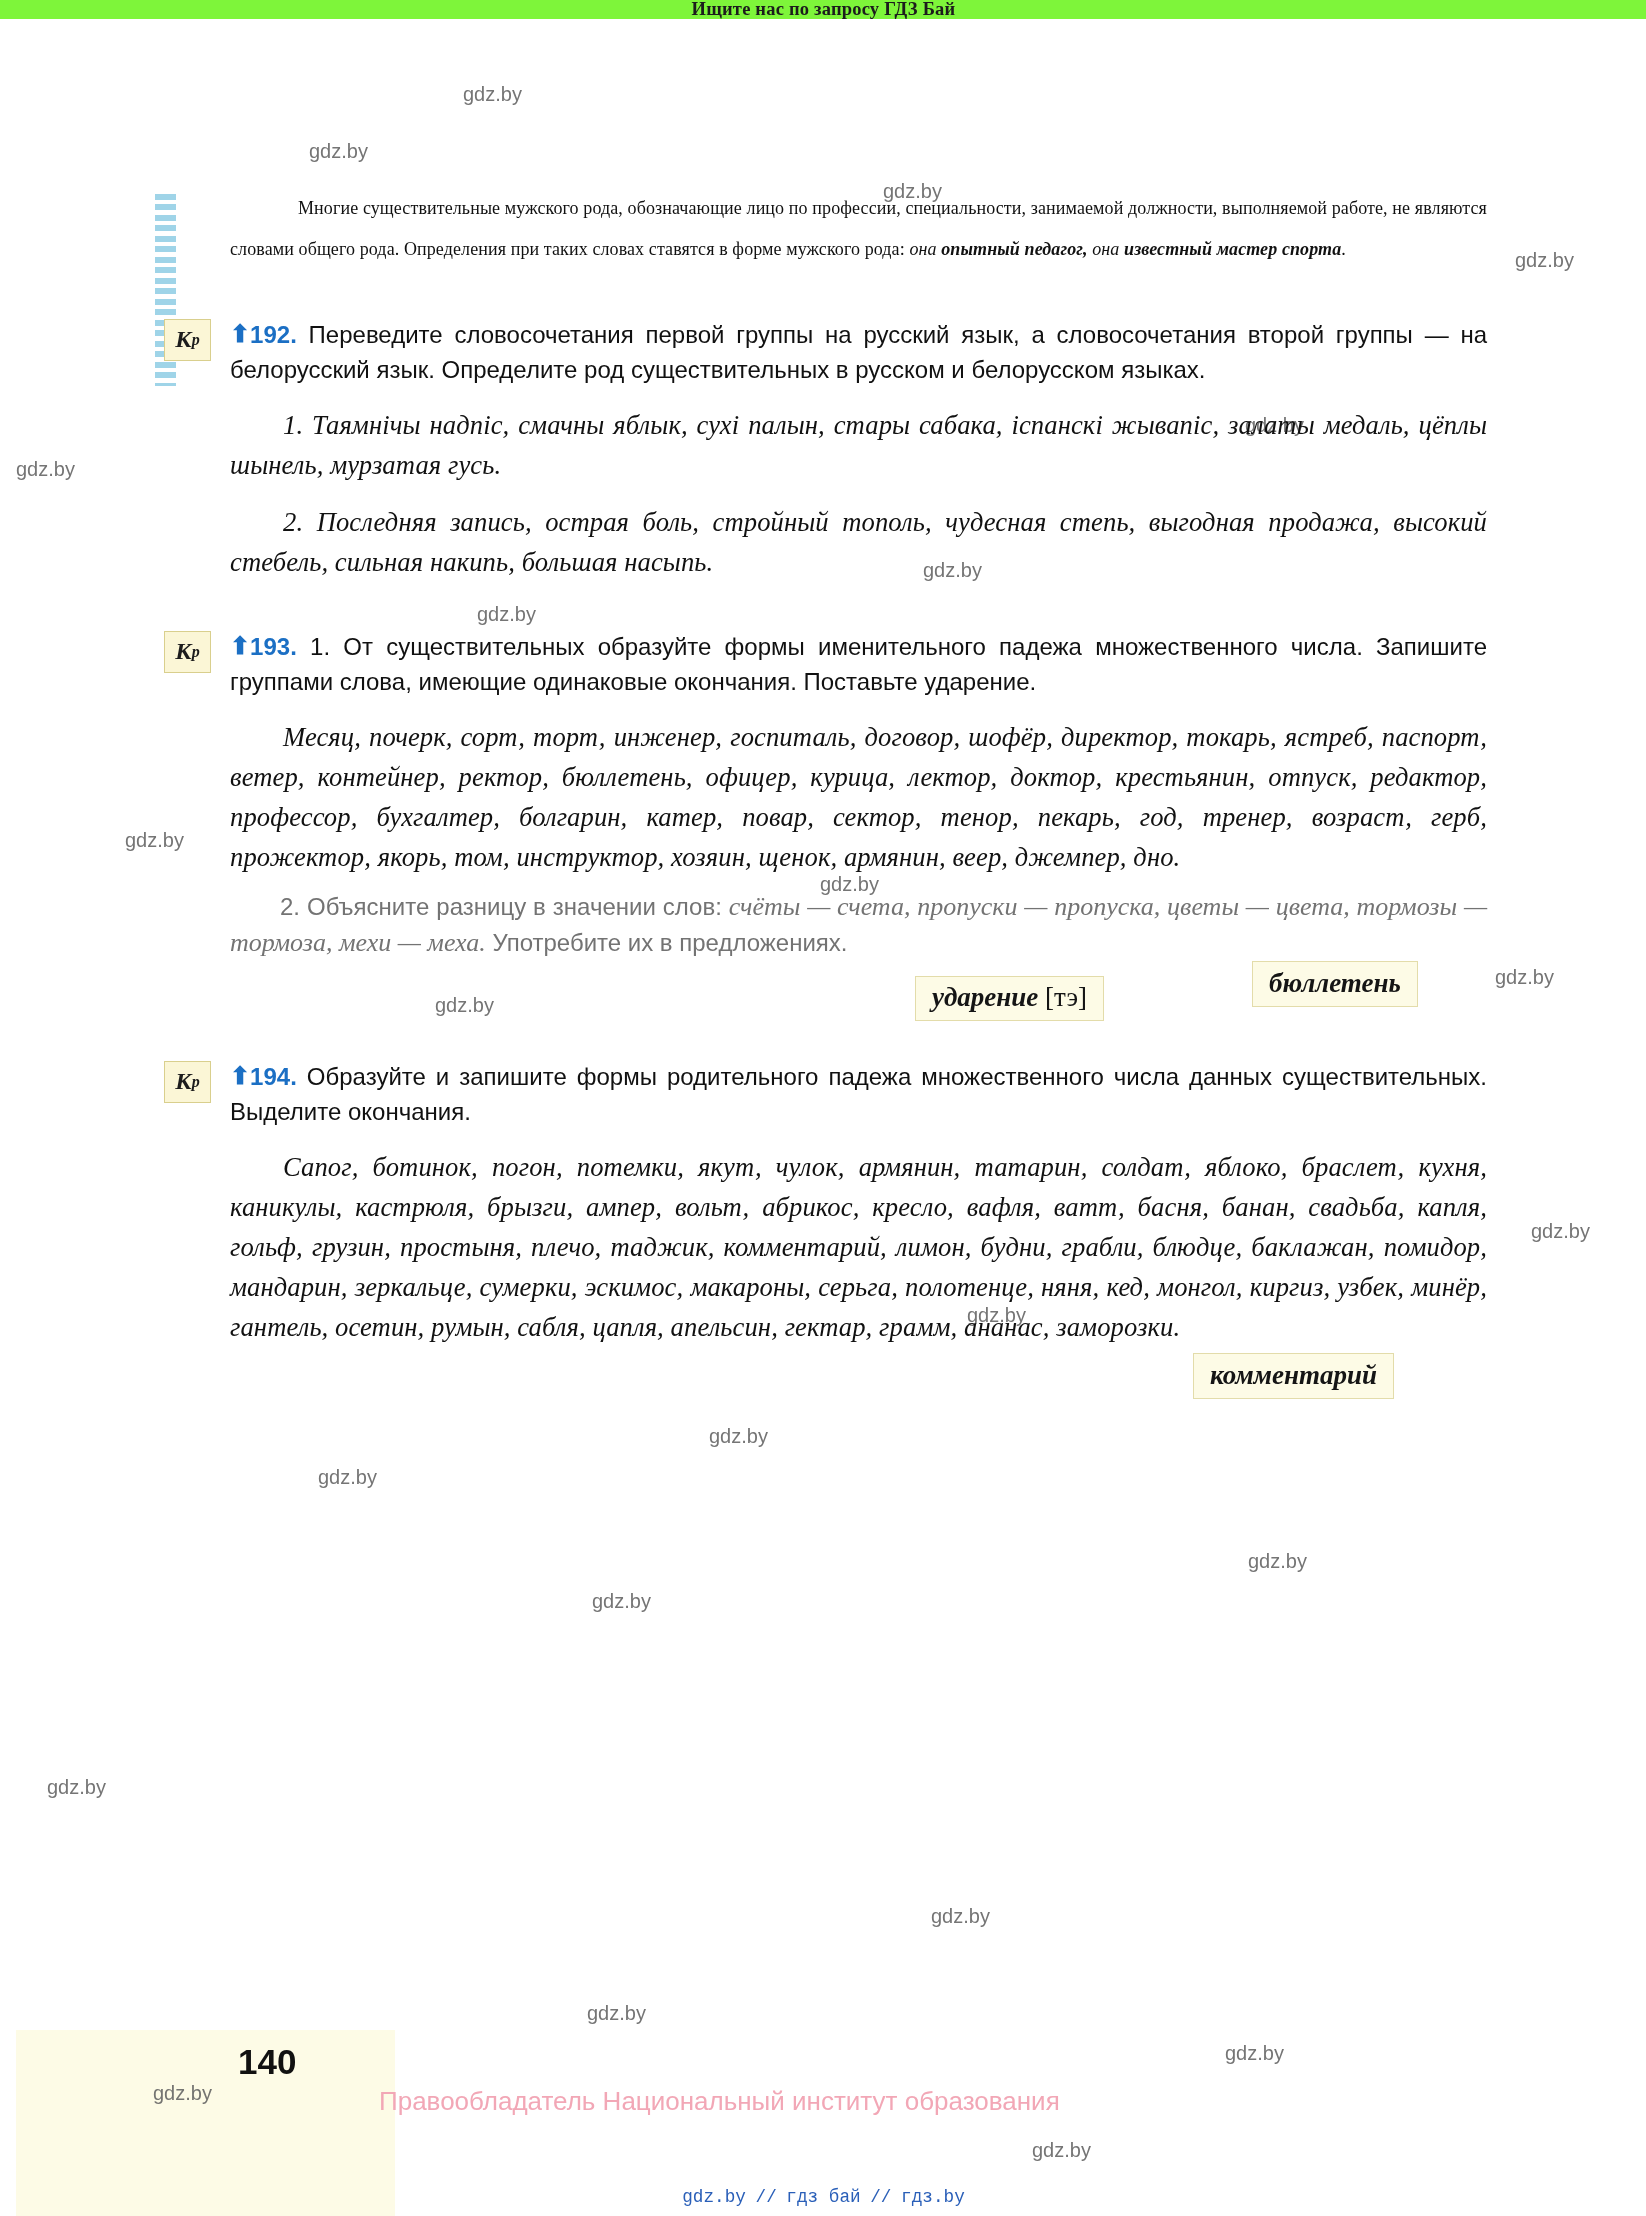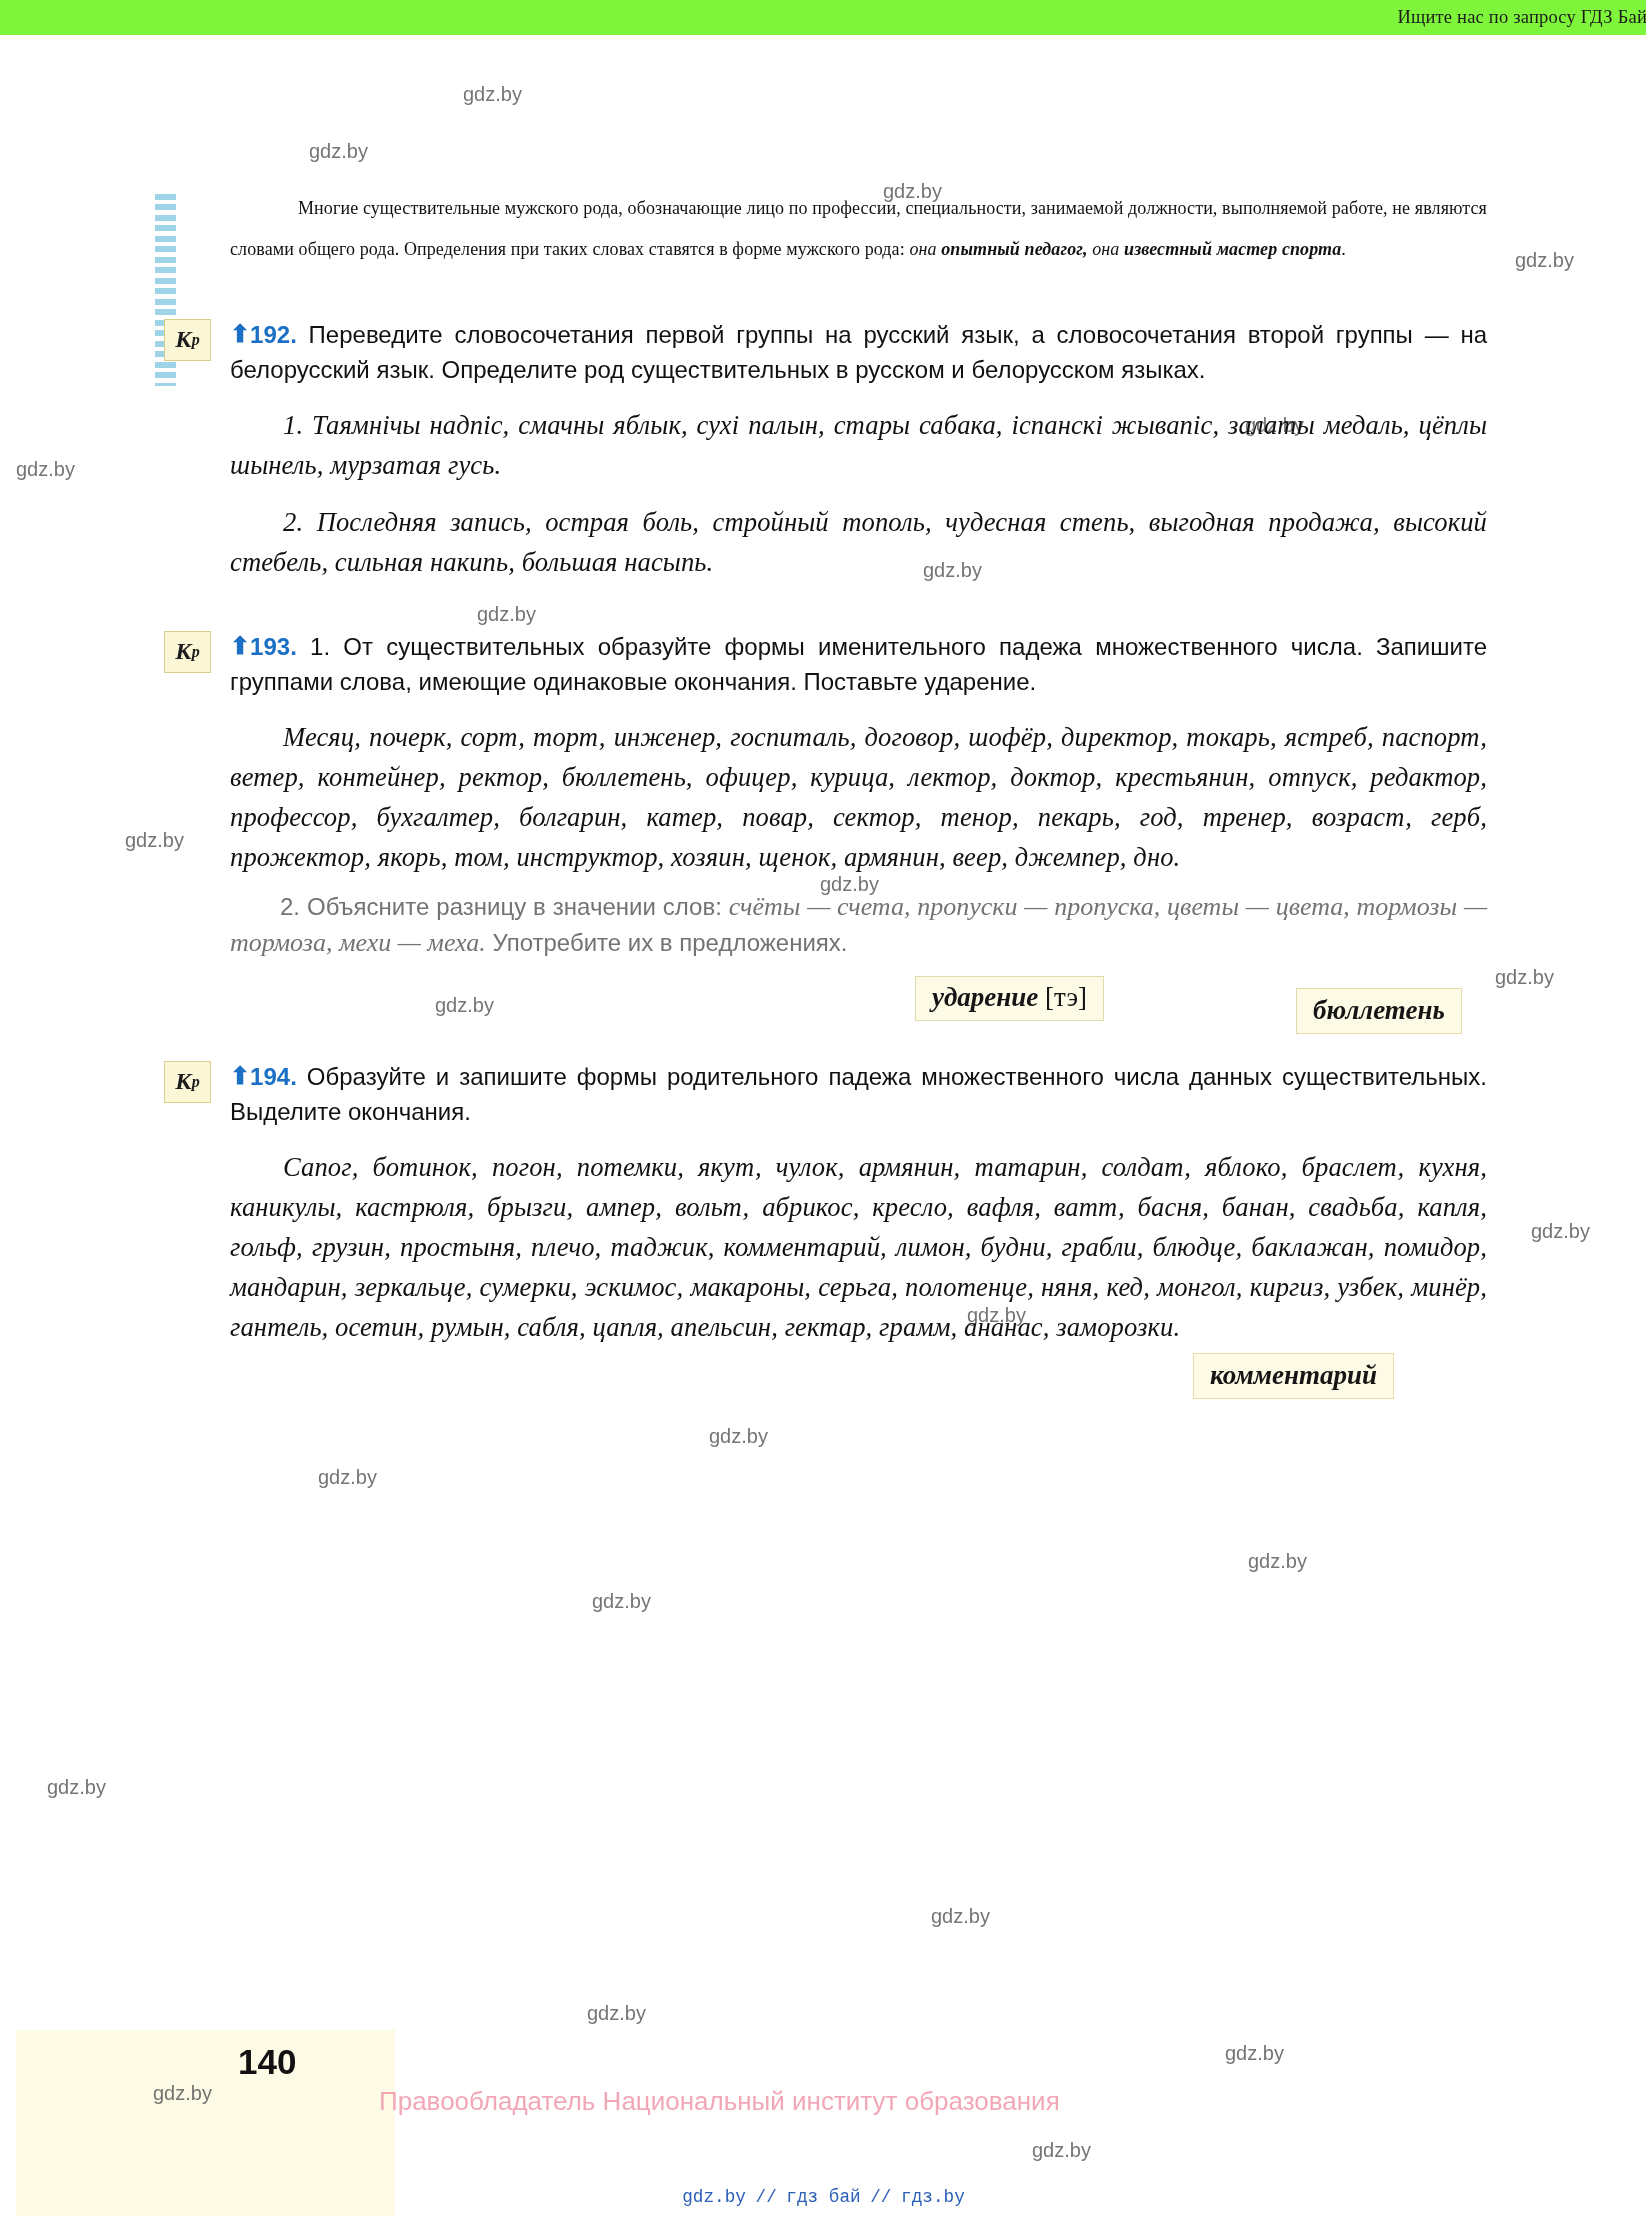--- a/index.html
+++ b/index.html
@@ -14,25 +14,26 @@
     position: relative;
     overflow: hidden;
   }
 
   
   .top-banner {
     position: absolute;
     top: 0;
     left: 0;
     width: 1647px;
-    height: 35px;
+    height: 19px;
     background: #7ef53a;
     display: flex;
     align-items: center;
-    justify-content: flex-end;
+    justify-content: center;
+    font-weight: bold;
   }
   .top-banner span {
     font-family: "Liberation Serif", serif;
     font-size: 18.5px;
     color: #1c1c1c;
     letter-spacing: 0.2px;
   }
 
   
   .page {
@@ -296,21 +297,21 @@
       <p class="body-text">Месяц, почерк, сорт, торт, инженер, госпиталь, договор, шофёр, директор, токарь, ястреб, паспорт, ветер, контейнер, ректор, бюллетень, офицер, курица, лектор, доктор, крестьянин, отпуск, редактор, профессор, бухгалтер, болгарин, катер, повар, сектор, тенор, пекарь, год, тренер, возраст, герб, прожектор, якорь, том, инструктор, хозяин, щенок, армянин, веер, джемпер, дно.</p>
       <p class="task-sub">
         <span>2. Объясните разницу в значении слов: </span><i>счёты — счета, пропуски — пропуска, цветы — цвета, тормозы — тормоза, мехи — меха.</i><span> Употребите их в предложениях.</span>
       </p>
 
       <div class="vocab-row">
         <div class="vocab-box" style="left:685px; top:14.5px;">
           <span>ударение</span>
           <span class="plain">[тэ]</span>
         </div>
-        <div class="vocab-box" style="left:1022px; top:27px;margin-left:44px;">
+        <div class="vocab-box" style="left:1022px; top:0;">
           <span>бюллетень</span>
         </div>
       </div>
     </div>
 
     <div class="exercise" style="margin-top:98px;">
       <div class="kp-badge">
         <span>К</span>
           <sub>р</sub>
       </div>

